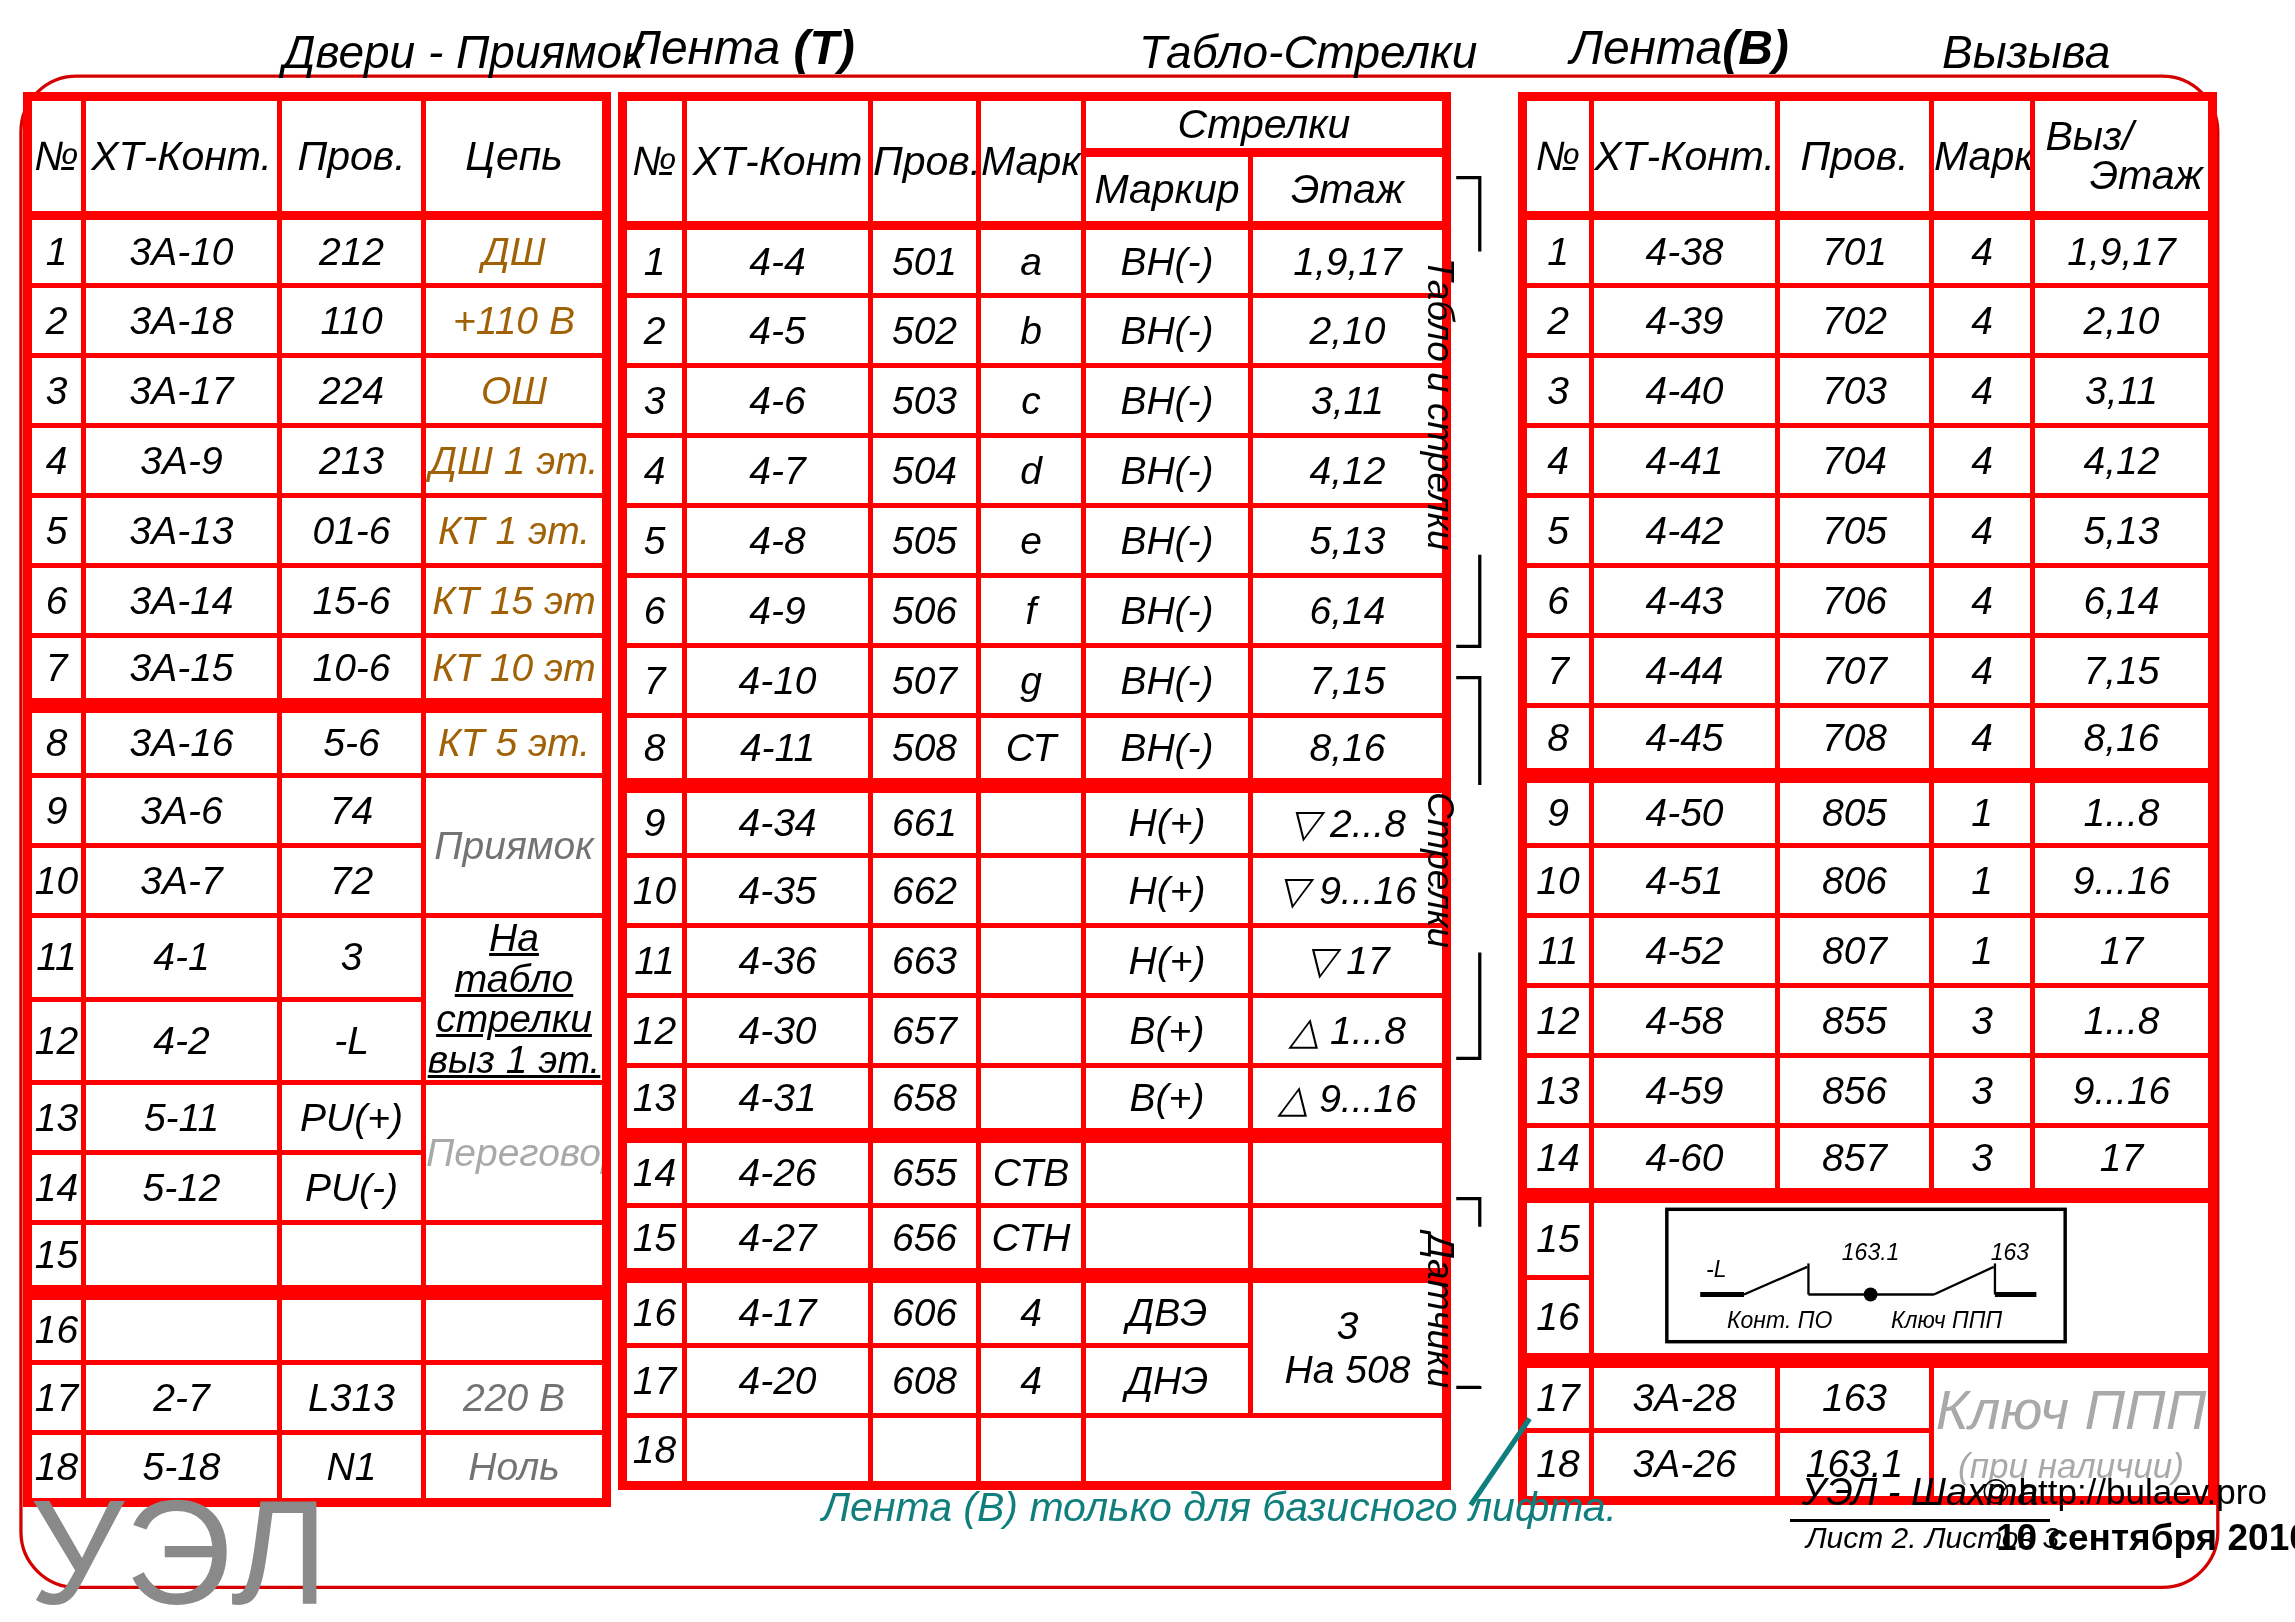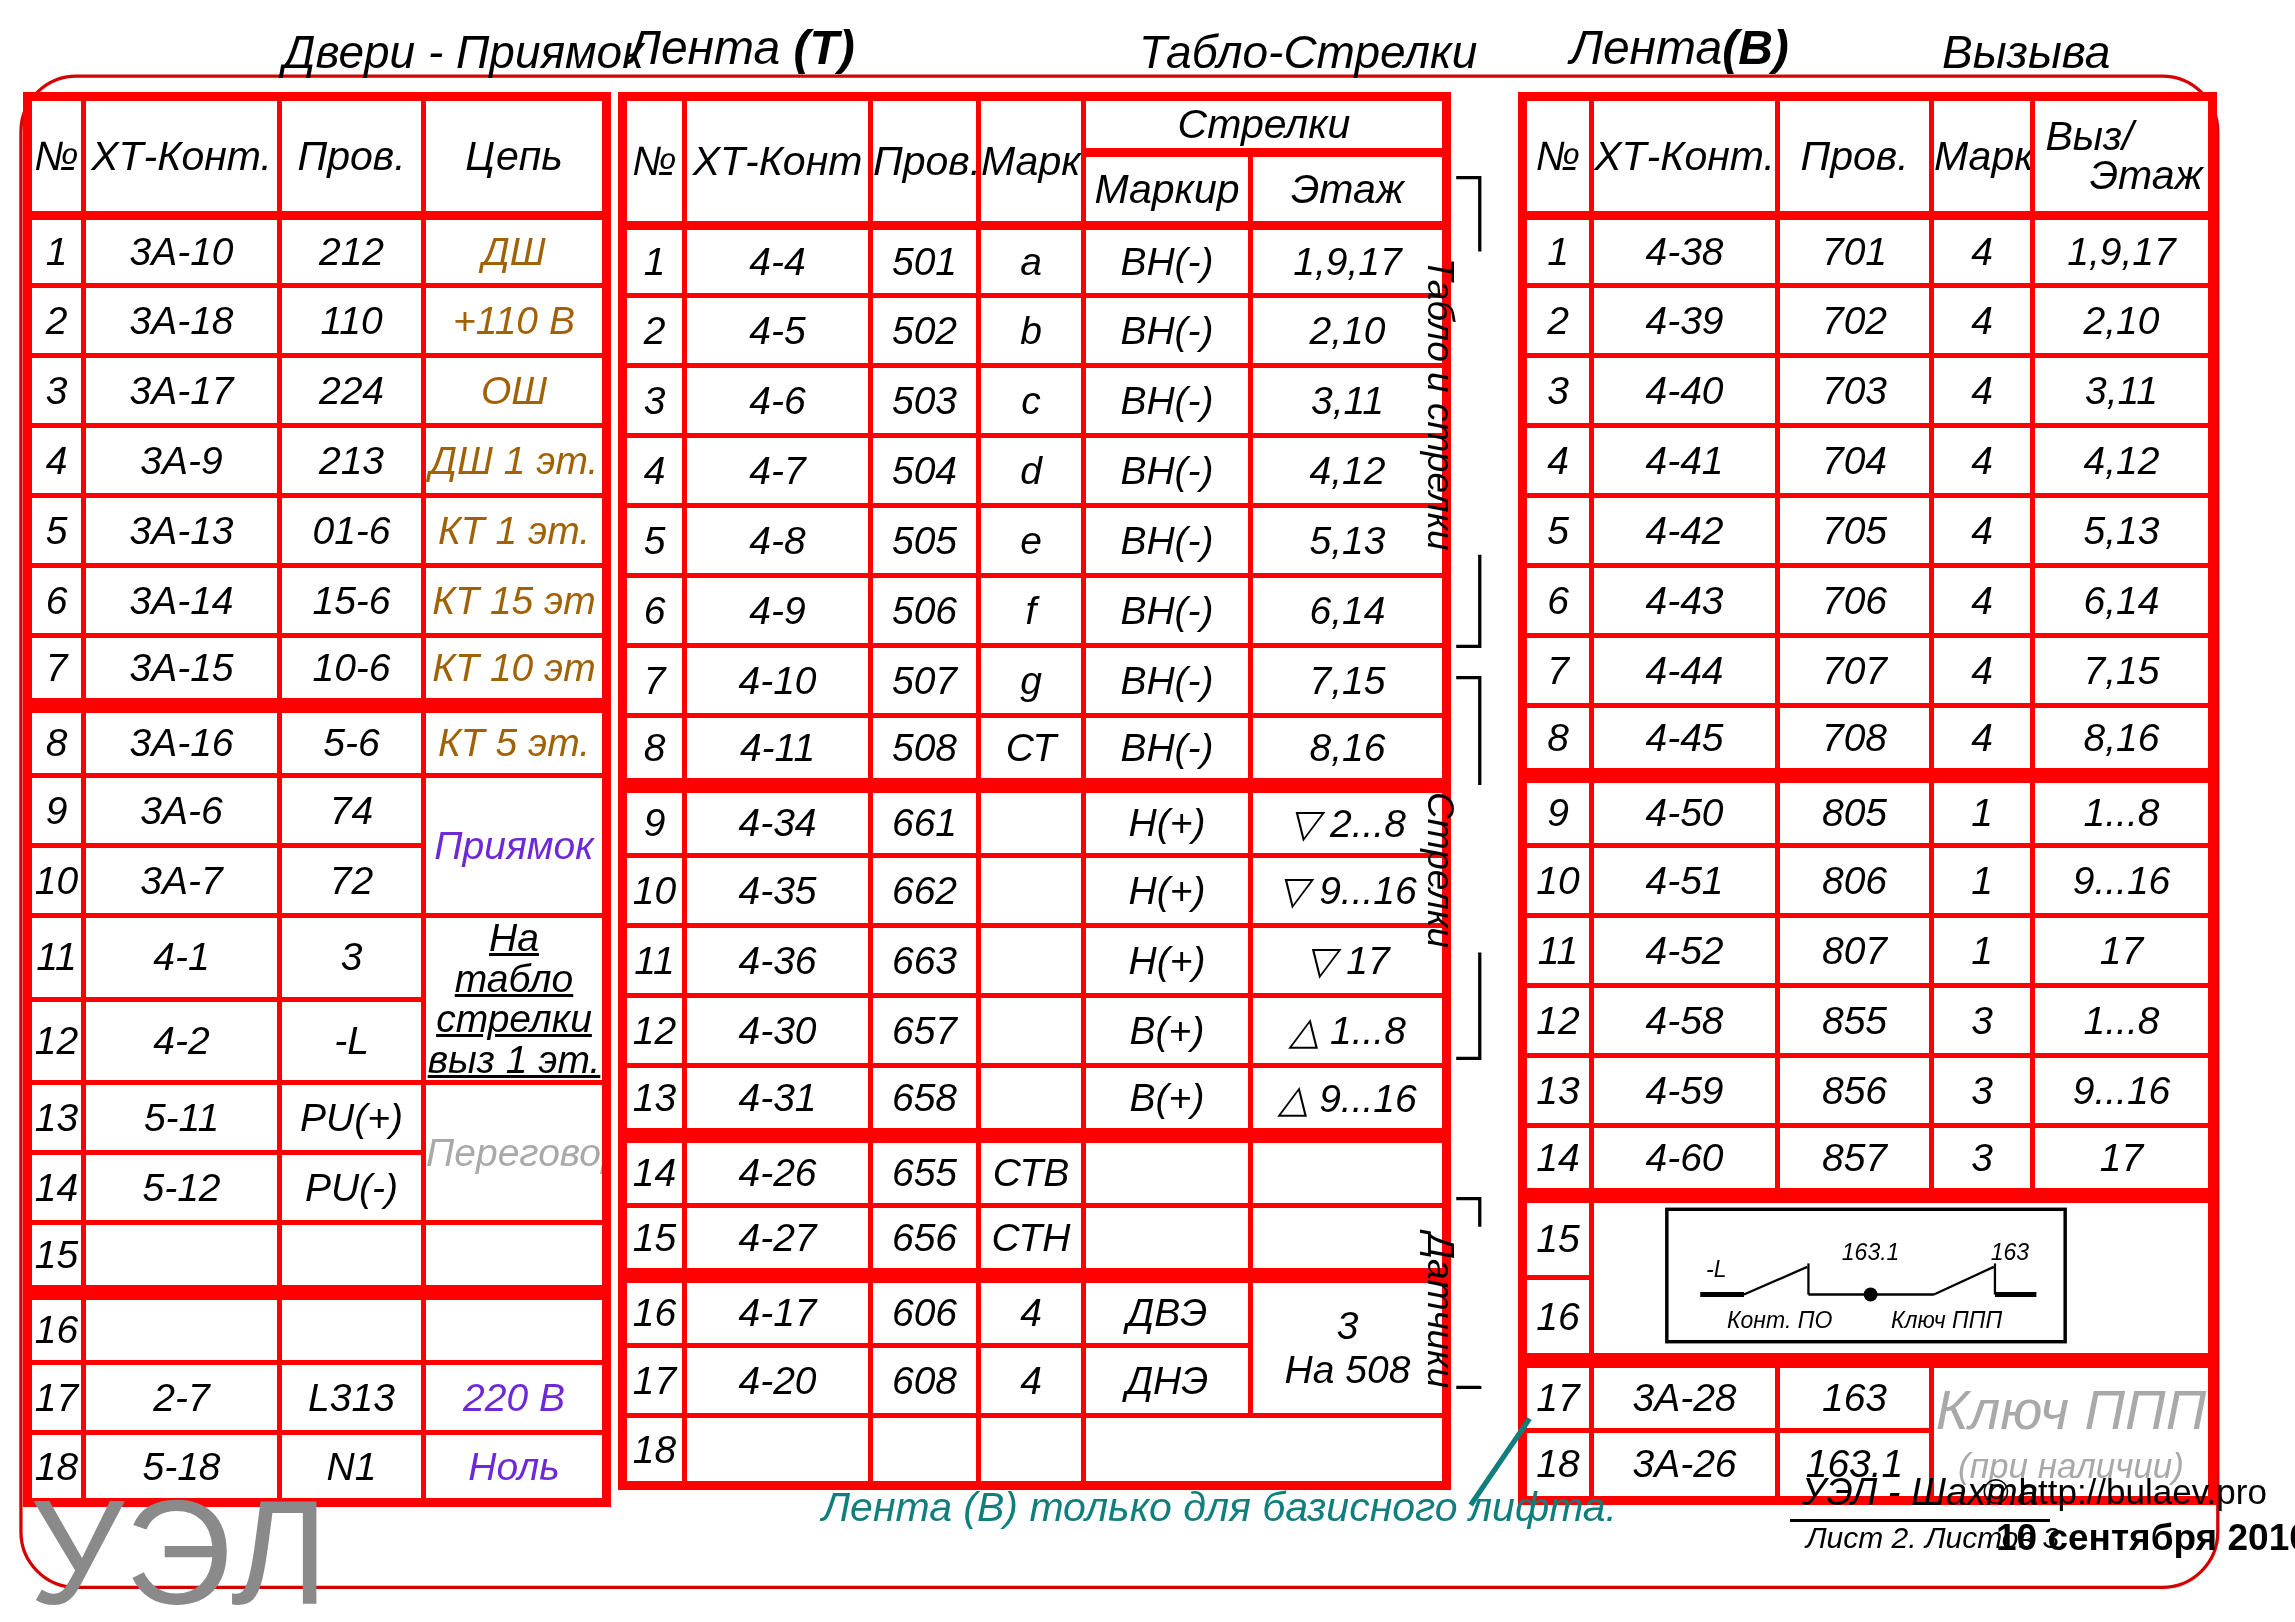--- a/index.html
+++ b/index.html
@@ -15,21 +15,21 @@
   table.wt{position:absolute;border-collapse:collapse;table-layout:fixed;background:#fff;
            border:9.2px solid #ff0000;}
   .wt th,.wt td{border:5.9px solid #ff0000;text-align:center;vertical-align:middle;
                 padding:0;font-weight:normal;font-style:italic;font-size:39px;overflow:hidden;}
   .wt thead th{height:110px;font-size:41px;border-bottom-width:9.2px;}
   #tbl-mid thead tr:first-child th{height:46px;}
   #tbl-mid thead tr:nth-child(2) th{height:64px;}
   .wt tbody tr{height:70px;}
   .wt tbody tr.gsep td{border-top-width:15.7px;}
   .gray{color:#a16207;}
-  .teal{color:#6d28d9;}
+  .teal{color:#737373;}
   .ghost{color:#a9a9a9;}
   .sm{font-size:35px;}
   .lines{line-height:1.04;font-size:34px;text-decoration:underline;}
   .hsm{font-size:30px;}
   .hstr{font-size:35px;}
   .hsub{font-size:33px;}
   .diag{font-size:33px;line-height:0.95;}
   .diag div:first-child{text-align:left;padding-left:10.5px;}
   .diag div:last-child{text-align:right;padding-right:5.2px;}
   .keycell div:first-child{font-size:56px;}

